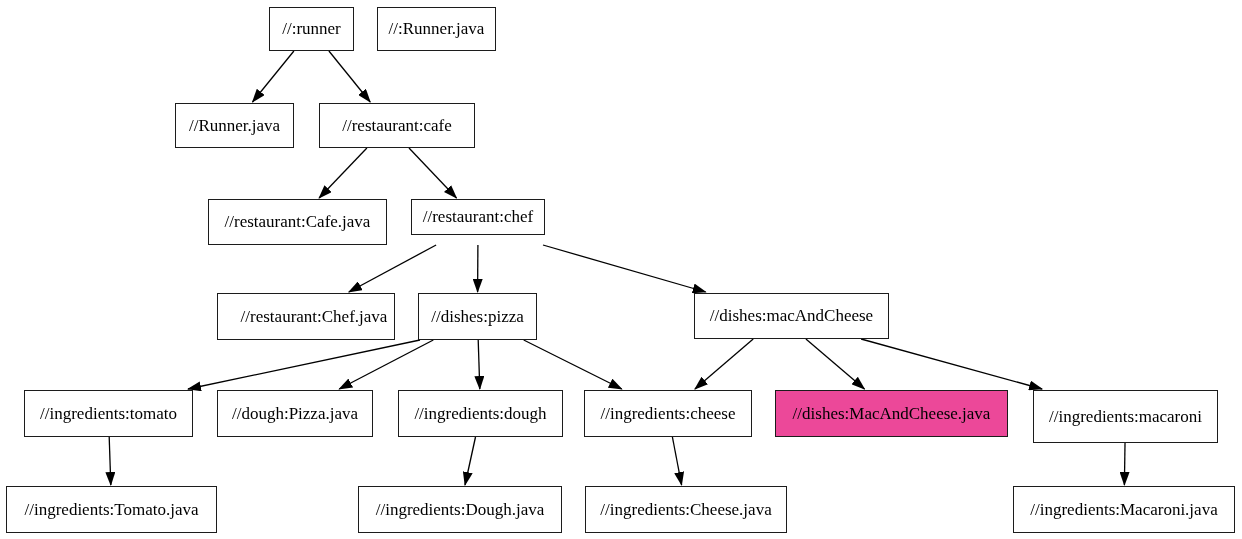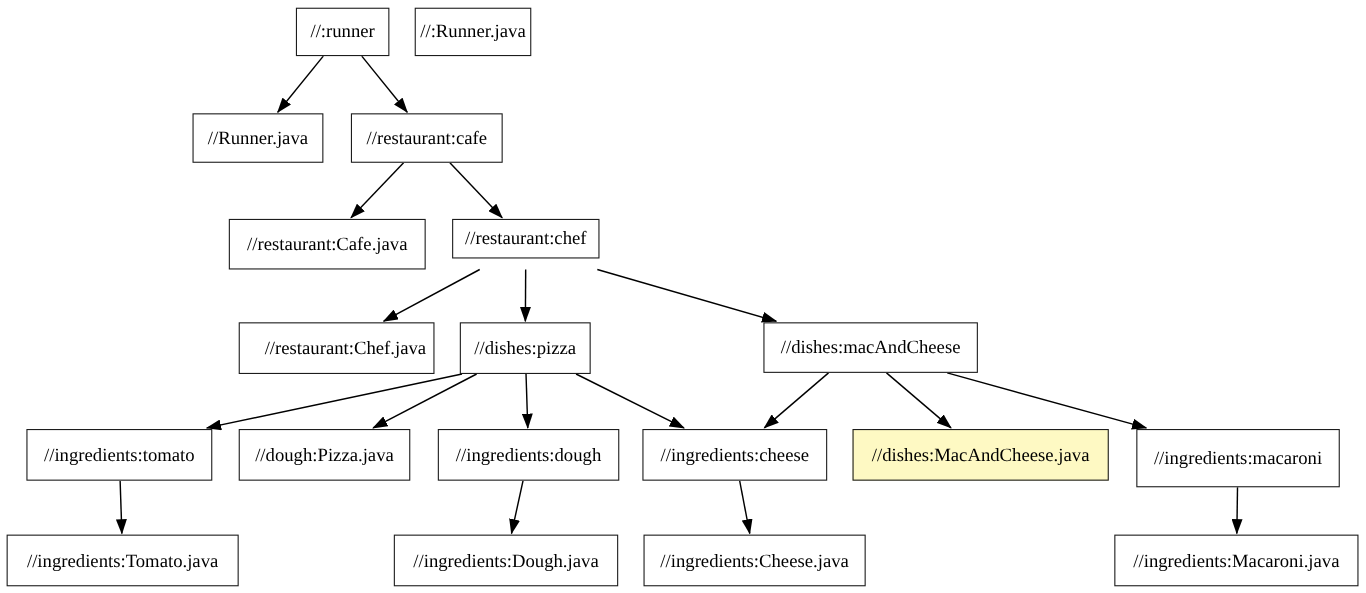--- a/index.html
+++ b/index.html
@@ -68,32 +68,32 @@
       <line x1="753.2" y1="339" x2="694.9" y2="389" stroke="#000000" stroke-width="1.3" marker-end="url(#arrowhead)"></line>
       <line x1="805.9" y1="339" x2="864.5" y2="389" stroke="#000000" stroke-width="1.3" marker-end="url(#arrowhead)"></line>
       <line x1="861.1" y1="339" x2="1042.1" y2="389" stroke="#000000" stroke-width="1.3" marker-end="url(#arrowhead)"></line>
       <line x1="109.2" y1="437" x2="110.8" y2="485" stroke="#000000" stroke-width="1.3" marker-end="url(#arrowhead)"></line>
       <line x1="475.5" y1="437" x2="465.0" y2="485" stroke="#000000" stroke-width="1.3" marker-end="url(#arrowhead)"></line>
       <line x1="672.4" y1="437" x2="681.6" y2="485" stroke="#000000" stroke-width="1.3" marker-end="url(#arrowhead)"></line>
       <line x1="1125.1" y1="437" x2="1124.4" y2="485" stroke="#000000" stroke-width="1.3" marker-end="url(#arrowhead)"></line>
     </svg>
   <div class="nodes-layer">
       <div class="graph-node" style="left: 269px; top: 7px; width: 85px; height: 44px; border-color: rgb(28, 28, 28); background: rgb(255, 255, 255); color: rgb(0, 0, 0);">//:runner</div>
-      <div class="graph-node" style="left: 377px; top: 7px; width: 106px; height: 44px; border-color: rgb(28, 28, 28); background: rgb(255, 255, 255); color: rgb(0, 0, 0);">//:Runner.java</div>
+      <div class="graph-node" style="left: 377px; top: 7px; width: 119px; height: 44px; border-color: rgb(28, 28, 28); background: rgb(255, 255, 255); color: rgb(0, 0, 0);">//:Runner.java</div>
       <div class="graph-node" style="left: 175px; top: 103px; width: 119px; height: 45px; border-color: rgb(28, 28, 28); background: rgb(255, 255, 255); color: rgb(0, 0, 0);">//Runner.java</div>
-      <div class="graph-node" style="left: 319px; top: 103px; width: 138px; height: 45px; border-color: rgb(28, 28, 28); background: rgb(255, 255, 255); color: rgb(0, 0, 0); text-align: right;">//restaurant:cafe</div>
+      <div class="graph-node" style="left: 319px; top: 103px; width: 156px; height: 45px; border-color: rgb(28, 28, 28); background: rgb(255, 255, 255); color: rgb(0, 0, 0); text-align: right;">//restaurant:cafe</div>
       <div class="graph-node" style="left: 208px; top: 199px; width: 179px; height: 46px; border-color: rgb(28, 28, 28); background: rgb(255, 255, 255); color: rgb(0, 0, 0); text-align: center;">//restaurant:Cafe.java</div>
       <div class="graph-node" style="left: 411px; top: 199px; width: 134px; height: 36px; border-color: rgb(28, 28, 28); background: rgb(255, 255, 255); color: rgb(0, 0, 0);">//restaurant:chef</div>
       <div class="graph-node" style="left: 217px; top: 293px; width: 178px; height: 47px; border-color: rgb(28, 28, 28); background: rgb(255, 255, 255); color: rgb(0, 0, 0); padding-left: 16px;">//restaurant:Chef.java</div>
       <div class="graph-node" style="left: 418px; top: 293px; width: 119px; height: 47px; border-color: rgb(28, 28, 28); background: rgb(255, 255, 255); color: rgb(0, 0, 0);">//dishes:pizza</div>
       <div class="graph-node" style="left: 682px; top: 293px; width: 195px; height: 46px; border-color: rgb(28, 28, 28); background: rgb(255, 255, 255); color: rgb(0, 0, 0); margin-left: 12px;">//dishes:macAndCheese</div>
       <div class="graph-node" style="left: 24px; top: 390px; width: 169px; height: 47px; border-color: rgb(28, 28, 28); background: rgb(255, 255, 255); color: rgb(0, 0, 0);">//ingredients:tomato</div>
       <div class="graph-node" style="left: 217px; top: 390px; width: 156px; height: 47px; border-color: rgb(28, 28, 28); background: rgb(255, 255, 255); color: rgb(0, 0, 0);">//dough:Pizza.java</div>
       <div class="graph-node" style="left: 398px; top: 390px; width: 165px; height: 47px; border-color: rgb(28, 28, 28); background: rgb(255, 255, 255); color: rgb(0, 0, 0);">//ingredients:dough</div>
       <div class="graph-node" style="left: 584px; top: 390px; width: 168px; height: 47px; border-color: rgb(28, 28, 28); background: rgb(255, 255, 255); color: rgb(0, 0, 0);">//ingredients:cheese</div>
-      <div class="graph-node" style="left: 775px; top: 390px; width: 233px; height: 47px; border-color: rgb(28, 28, 28); background: #fef9c3; color: rgb(0, 0, 0);">//dishes:MacAndCheese.java</div>
+      <div class="graph-node" style="left: 775px; top: 390px; width: 233px; height: 47px; border-color: rgb(28, 28, 28); background: #ec4899; color: rgb(0, 0, 0);">//dishes:MacAndCheese.java</div>
       <div class="graph-node" style="left: 1033px; top: 390px; width: 185px; height: 53px; border-color: rgb(28, 28, 28); background: rgb(255, 255, 255); color: rgb(0, 0, 0);">//ingredients:macaroni</div>
       <div class="graph-node" style="left: 6px; top: 486px; width: 211px; height: 47px; border-color: rgb(28, 28, 28); background: rgb(255, 255, 255); color: rgb(0, 0, 0);">//ingredients:Tomato.java</div>
       <div class="graph-node" style="left: 358px; top: 486px; width: 204px; height: 47px; border-color: rgb(28, 28, 28); background: rgb(255, 255, 255); color: rgb(0, 0, 0);">//ingredients:Dough.java</div>
       <div class="graph-node" style="left: 585px; top: 486px; width: 202px; height: 47px; border-color: rgb(28, 28, 28); background: rgb(255, 255, 255); color: rgb(0, 0, 0);">//ingredients:Cheese.java</div>
       <div class="graph-node" style="left: 1013px; top: 486px; width: 222px; height: 47px; border-color: rgb(28, 28, 28); background: rgb(255, 255, 255); color: rgb(0, 0, 0);">//ingredients:Macaroni.java</div>
     </div>
 </div>
 
 </body></html>

